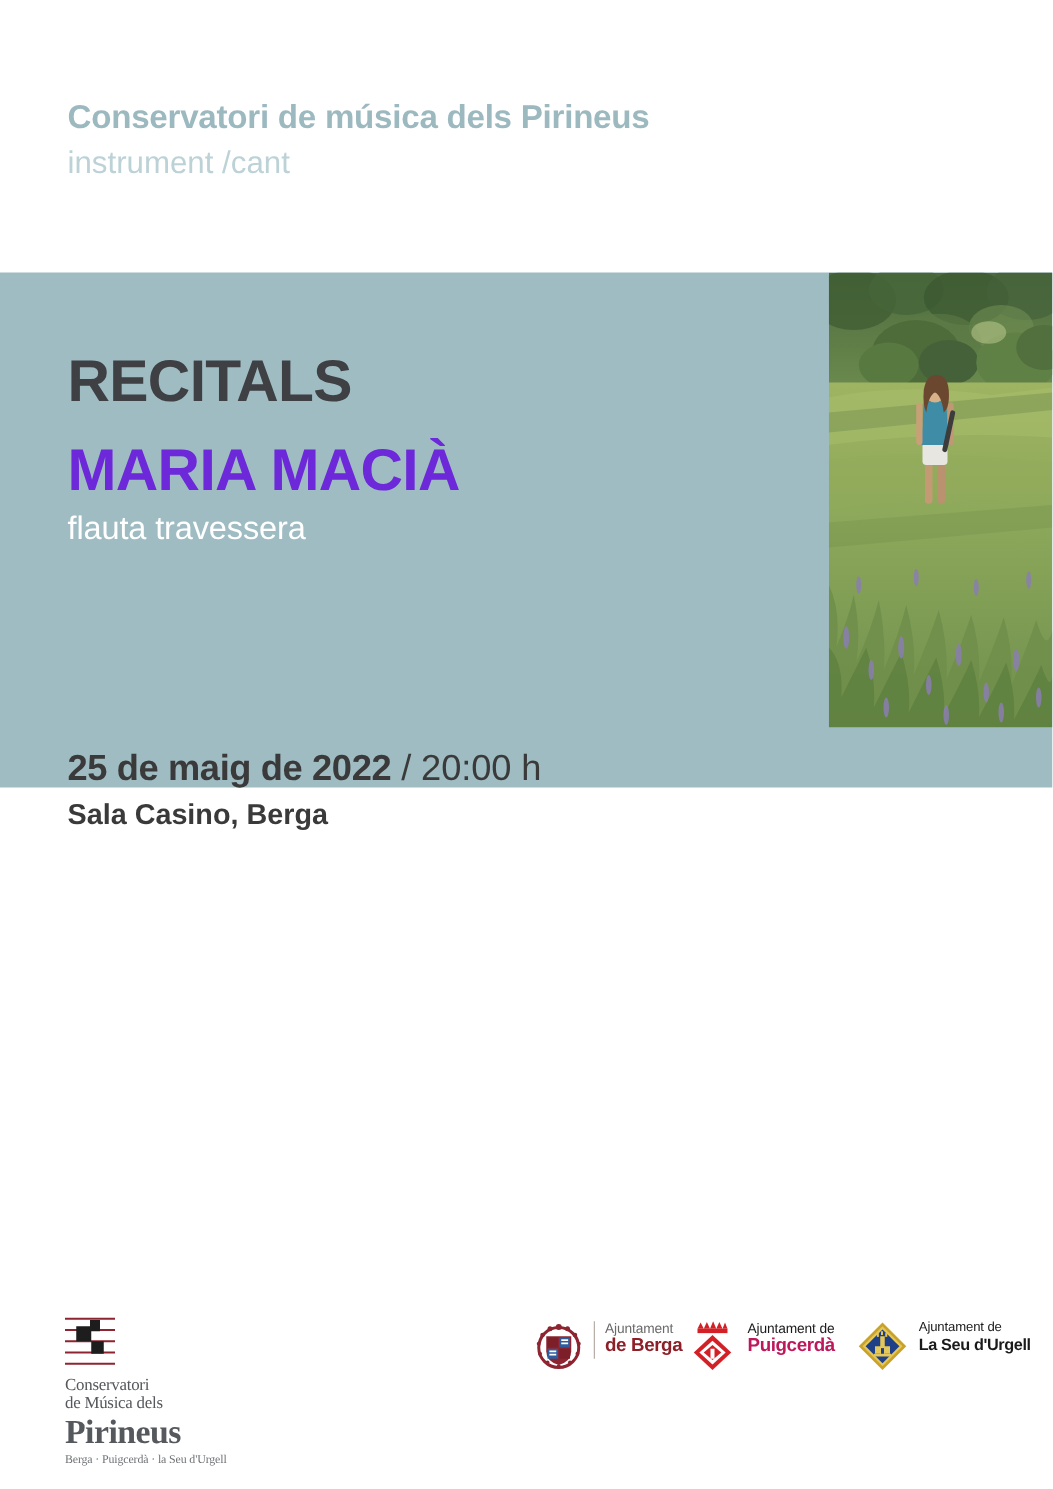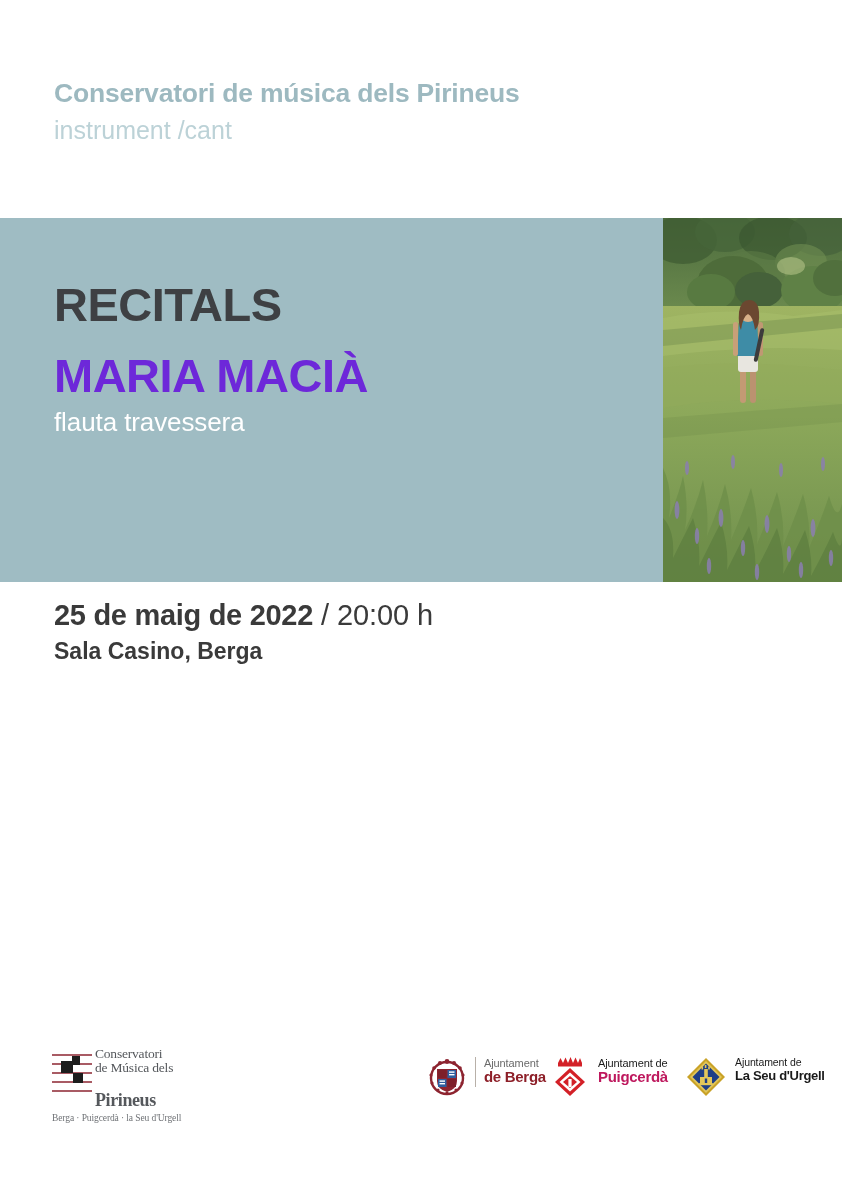--- a/index.html
+++ b/index.html
@@ -43,21 +43,21 @@
     margin-top: 7px;
     white-space: nowrap;
   }
 
   
   .band {
     position: absolute;
     left: 0;
     top: 218px;
     width: 842px;
-    height: 364px;
+    height: 412px;
     background: #9fbcc3;
   }
 
   .band-text {
     position: absolute;
     left: 54px;
     top: 65px;
     width: 590px;
   }
   .recitals {
@@ -138,30 +138,31 @@
 
   .logo-conservatori {
     position: absolute;
     left: 52px;
     top: 12px;
     width: 140px;
   }
   .logo-conservatori .lc-row {
     display: flex;
     align-items: flex-start;
+    flex-direction: column;
   }
   .lc-mark { flex: 0 0 auto; margin-right: 3px; padding-top: 3px; }
   .lc-words {
     font-family: "Liberation Serif", serif;
     color: #55585c;
     line-height: 1.0;
   }
   .lc-l1 { font-size: 13.5px; letter-spacing: -0.2px; }
   .lc-l2 { font-size: 13.5px; letter-spacing: -0.2px; }
-  .lc-l3 { font-size: 18px; font-weight: bold; letter-spacing: -0.4px; margin-top: 17px; }
+  .lc-l3 { font-size: 27px; font-weight: bold; letter-spacing: -0.4px; margin-top: 4px; }
   .lc-tag {
     font-family: "Liberation Serif", serif;
     font-size: 9.5px;
     color: #6f7276;
     letter-spacing: -0.1px;
     margin-top: 4px;
     white-space: nowrap;
   }
 
   .sponsor {

